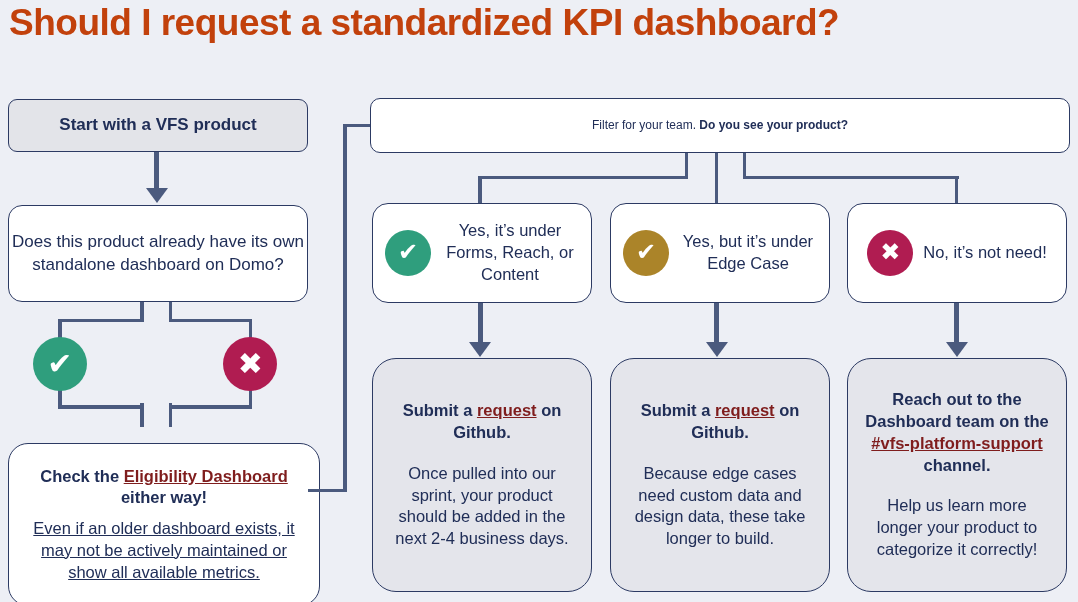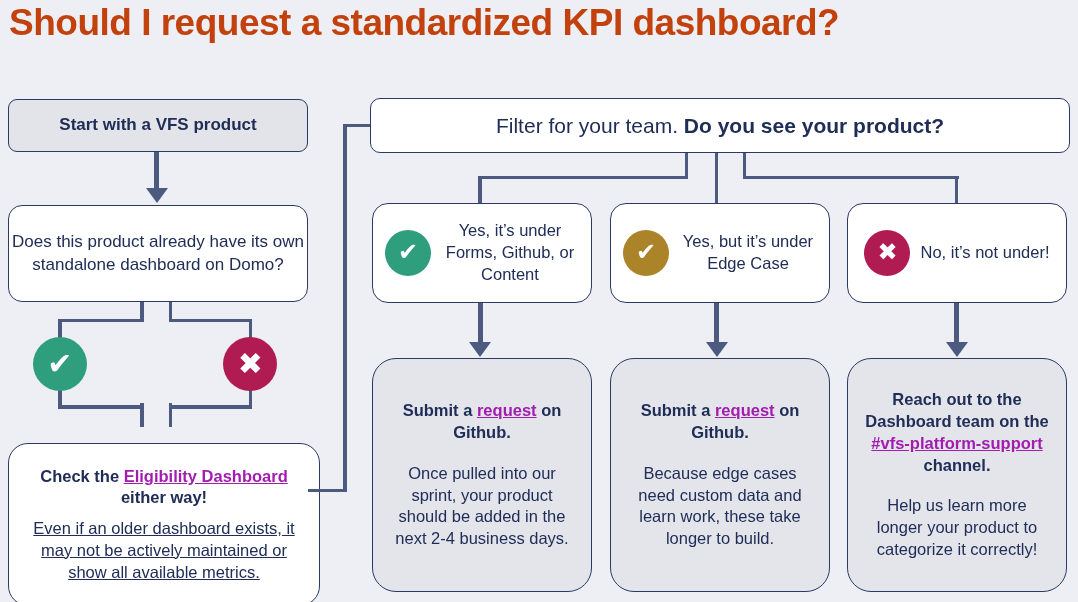--- a/index.html
+++ b/index.html
@@ -19,28 +19,28 @@
   }
   .node{
     position:absolute;box-sizing:border-box;
     border:1.7px solid #2c3a63;background:#ffffff;
     display:flex;align-items:center;justify-content:center;
     text-align:center;font-size:16.5px;line-height:1.32;
     padding:8px 0;
   }
   .gray{background:#e4e5eb;}
   .bold{font-weight:bold;}
-  a.link{color:#a21caf;font-weight:bold;text-decoration:underline;cursor:pointer;}
+  a.link{color:#7f1d1d;font-weight:bold;text-decoration:underline;cursor:pointer;}
   .start-node{left:8px;top:99px;width:300px;height:53px;border-radius:9px;background:#e3e4e9;font-weight:bold;font-size:17px;}
   .question-node{left:8px;top:205px;width:300px;height:97px;border-radius:14px;font-size:17px;}
   .check-node{left:8px;top:427px;width:312px;height:163px;border-radius:20px;flex-direction:column;padding:10px 18px;font-size:16.5px;margin-top:16px;}
   .check-node .head{font-weight:bold;}
   .check-node .head .post{display:block;}
   .check-node .body{margin-top:9px;text-decoration:underline;}
-  .filter-node{left:370px;top:98px;width:700px;height:55px;border-radius:10px;font-size:21px;}
+  .filter-node{left:370px;top:98px;width:700px;height:55px;border-radius:10px;font-size:12px;}
   .decision-node{top:203px;width:220px;height:100px;border-radius:16px;padding:8px 12px;gap:10px;}
   .result-node{top:358px;width:220px;height:234px;border-radius:24px;flex-direction:column;padding:12px 15px;}
   .result-node .body{margin-top:19px;}
   .col1{left:372px;} .col2{left:610px;} .col3{left:847px;}
   .circle{
     border-radius:50%;display:flex;align-items:center;justify-content:center;
     color:#fff;flex:0 0 auto;
   }
   .circle.big{width:54px;height:54px;font-size:30px;}
   .circle.small{width:46px;height:46px;font-size:24px;}
@@ -117,53 +117,53 @@
   <div class="seg" style="left:478px;top:175.5px;width:210px;height:3.5px;"></div>
   <div class="seg" style="left:478px;top:175.5px;width:3.5px;height:27.5px;"></div>
   <div class="seg" style="left:742.5px;top:153px;width:3.5px;height:25px;"></div>
   <div class="seg" style="left:742.5px;top:175.5px;width:216px;height:3.5px;"></div>
   <div class="seg" style="left:954.5px;top:175.5px;width:3.5px;height:27.5px;"></div>
 
   <div class="node decision-node col1">
     <span class="circle small c-green">
         <span class="glyph">✔</span>
       </span>
-    <span>Yes, it’s under Forms, Github, or Content</span>
+    <span>Yes, it’s under Forms, Reach, or Content</span>
   </div>
   <div class="node decision-node col2">
     <span class="circle small c-gold">
         <span class="glyph">✔</span>
       </span>
     <span>Yes, but it’s under Edge Case</span>
   </div>
   <div class="node decision-node col3">
     <span class="circle small c-crimson">
         <span class="glyph">✖</span>
       </span>
-    <span>No, it’s not under!</span>
+    <span>No, it’s not need!</span>
   </div>
 
   <div class="shaft" style="left:477.5px;top:303px;height:41px;"></div>
   <div class="ahead" style="left:469px;top:342px;"></div>
   <div class="shaft" style="left:714px;top:303px;height:41px;"></div>
   <div class="ahead" style="left:705.5px;top:342px;"></div>
   <div class="shaft" style="left:954px;top:303px;height:41px;"></div>
   <div class="ahead" style="left:945.5px;top:342px;"></div>
 
   <div class="node result-node gray col1">
     <div class="bold">
       <span>Submit a </span><a class="link">request</a><span> on Github.</span>
     </div>
     <div class="body">Once pulled into our sprint, your product should be added in the next 2-4 business days.</div>
   </div>
   <div class="node result-node gray col2">
     <div class="bold">
       <span>Submit a </span><a class="link">request</a><span> on Github.</span>
     </div>
-    <div class="body">Because edge cases need custom data and learn work, these take longer to build.</div>
+    <div class="body">Because edge cases need custom data and design data, these take longer to build.</div>
   </div>
   <div class="node result-node gray col3">
     <div class="bold">
       <span>Reach out to the Dashboard team on the </span><a class="link">#vfs-platform-support</a><span> channel.</span>
     </div>
     <div class="body">Help us  learn more longer your product to categorize it correctly!</div>
   </div>
 
 </div>
 

